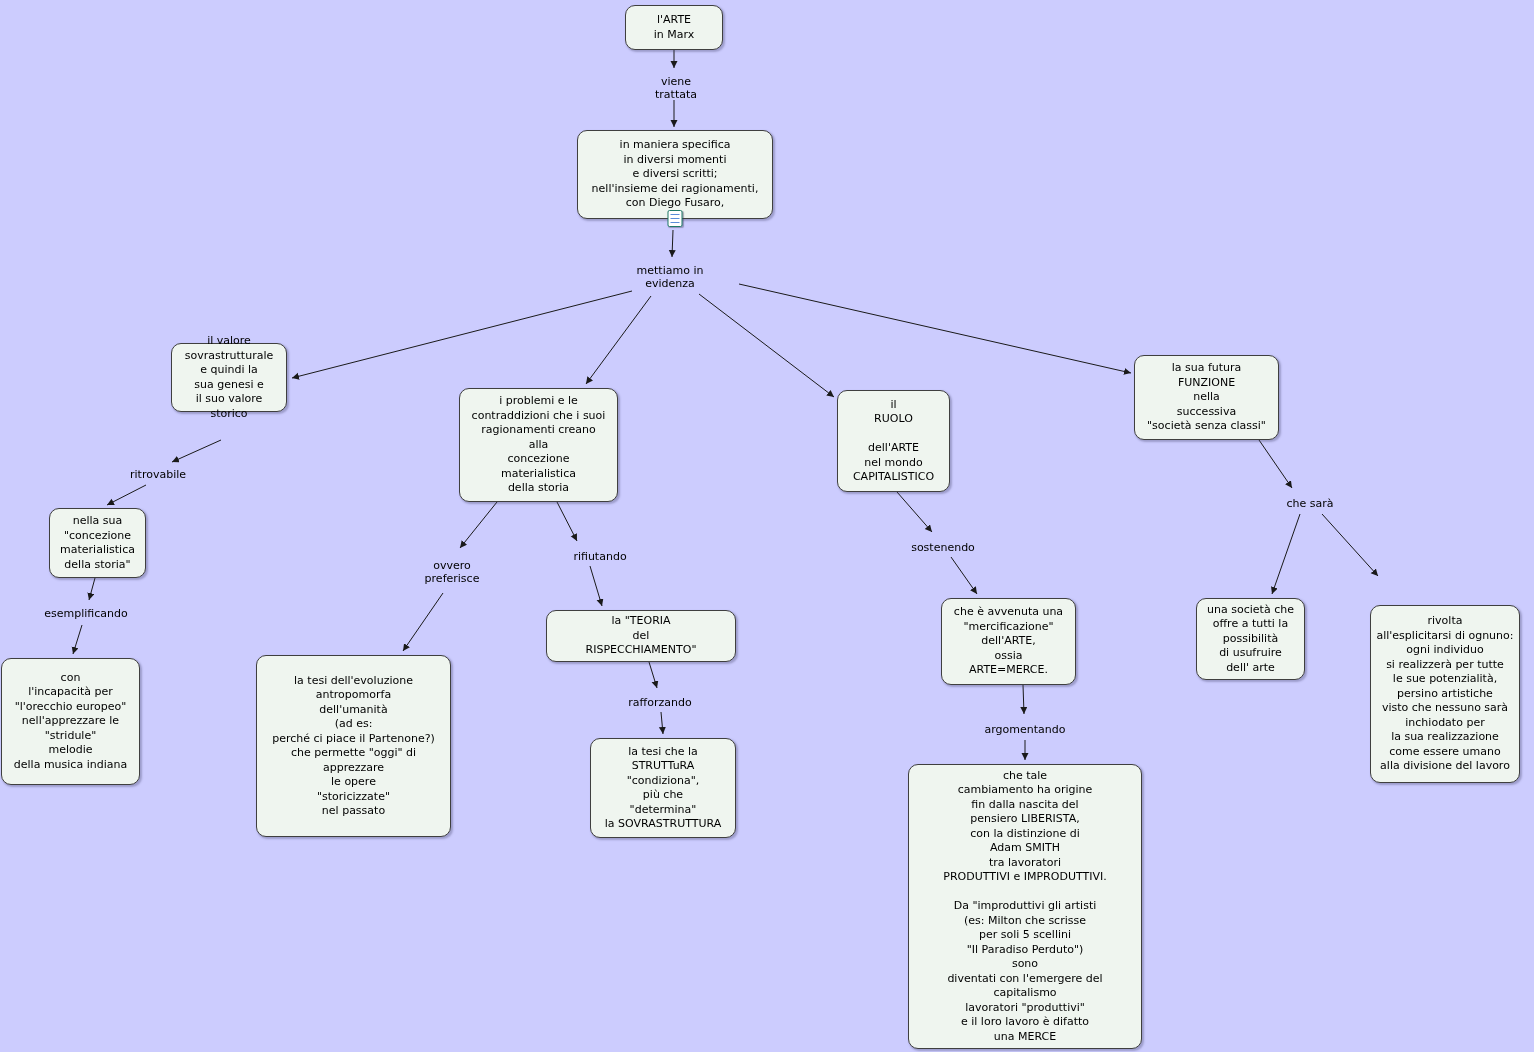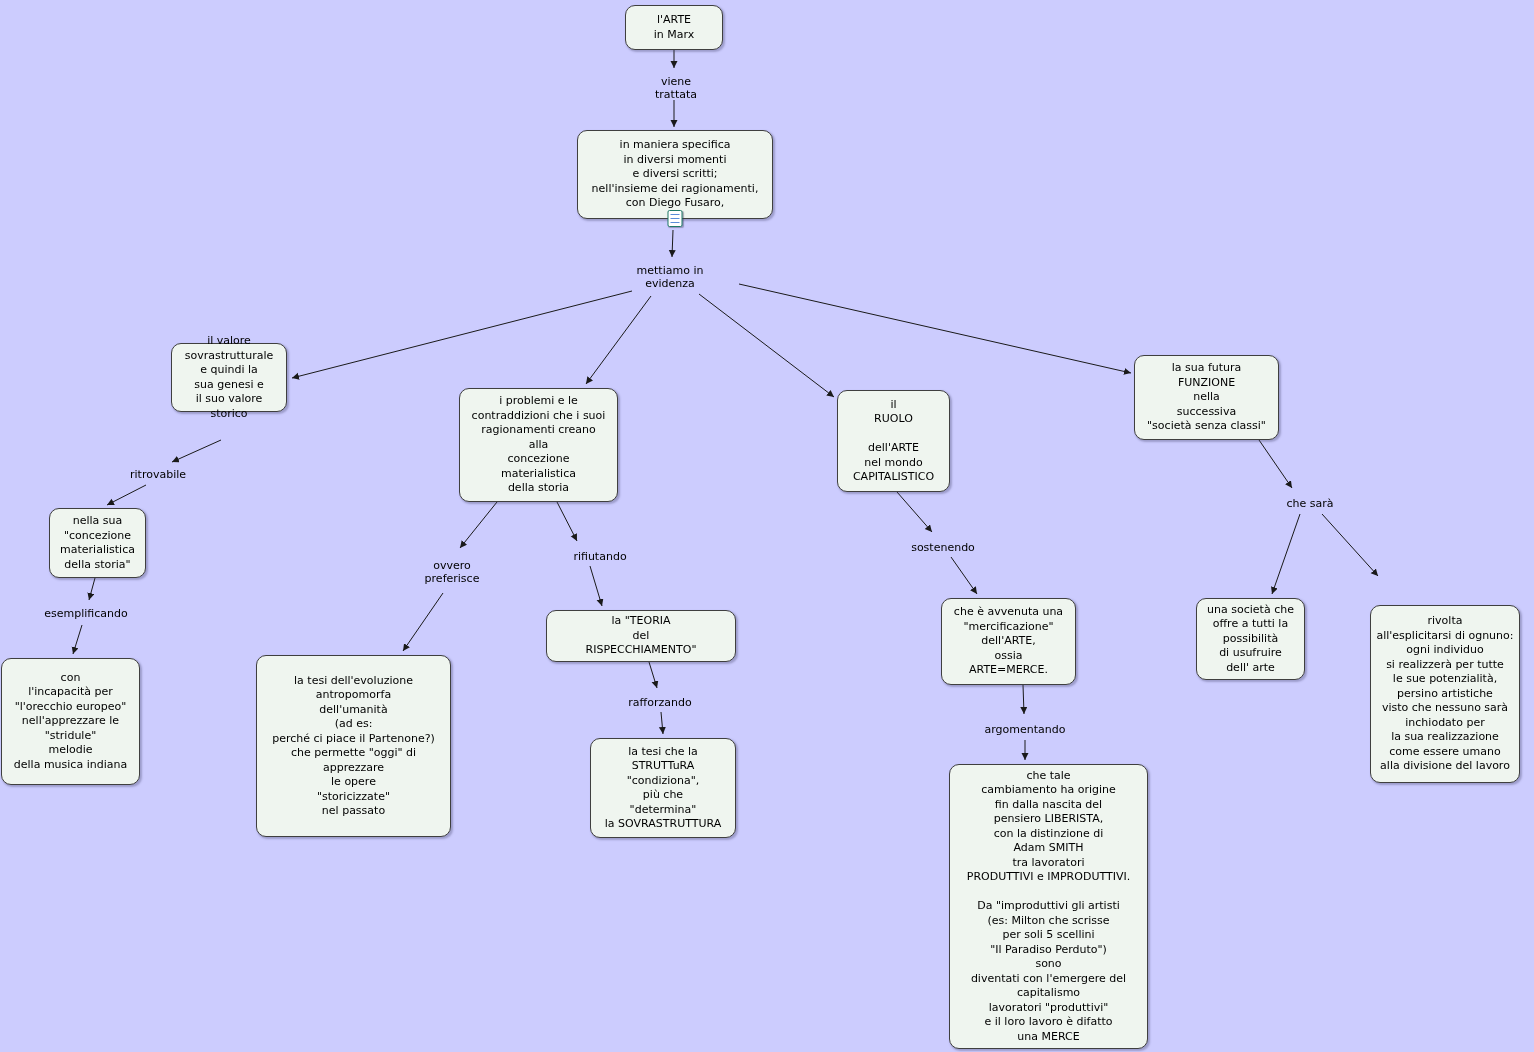--- a/index.html
+++ b/index.html
@@ -169,21 +169,21 @@
 "determina"
 la SOVRASTRUTTURA</span>
     </div>
     <div class="node" style="left: 941px; top: 598px; width: 135px; height: 87px;">
       <span class="node-text">che è avvenuta una
 "mercificazione"
 dell'ARTE,
 ossia
 ARTE=MERCE.</span>
     </div>
-    <div class="node" style="left: 949px; top: 764px; width: 199px; height: 285px;">
+    <div class="node" style="left: 908px; top: 764px; width: 234px; height: 285px;">
       <span class="node-text">che tale
 cambiamento ha origine
 fin dalla nascita del
 pensiero LIBERISTA,
 con la distinzione di
 Adam SMITH
 tra lavoratori
 PRODUTTIVI e IMPRODUTTIVI.
 
 Da "improduttivi gli artisti

